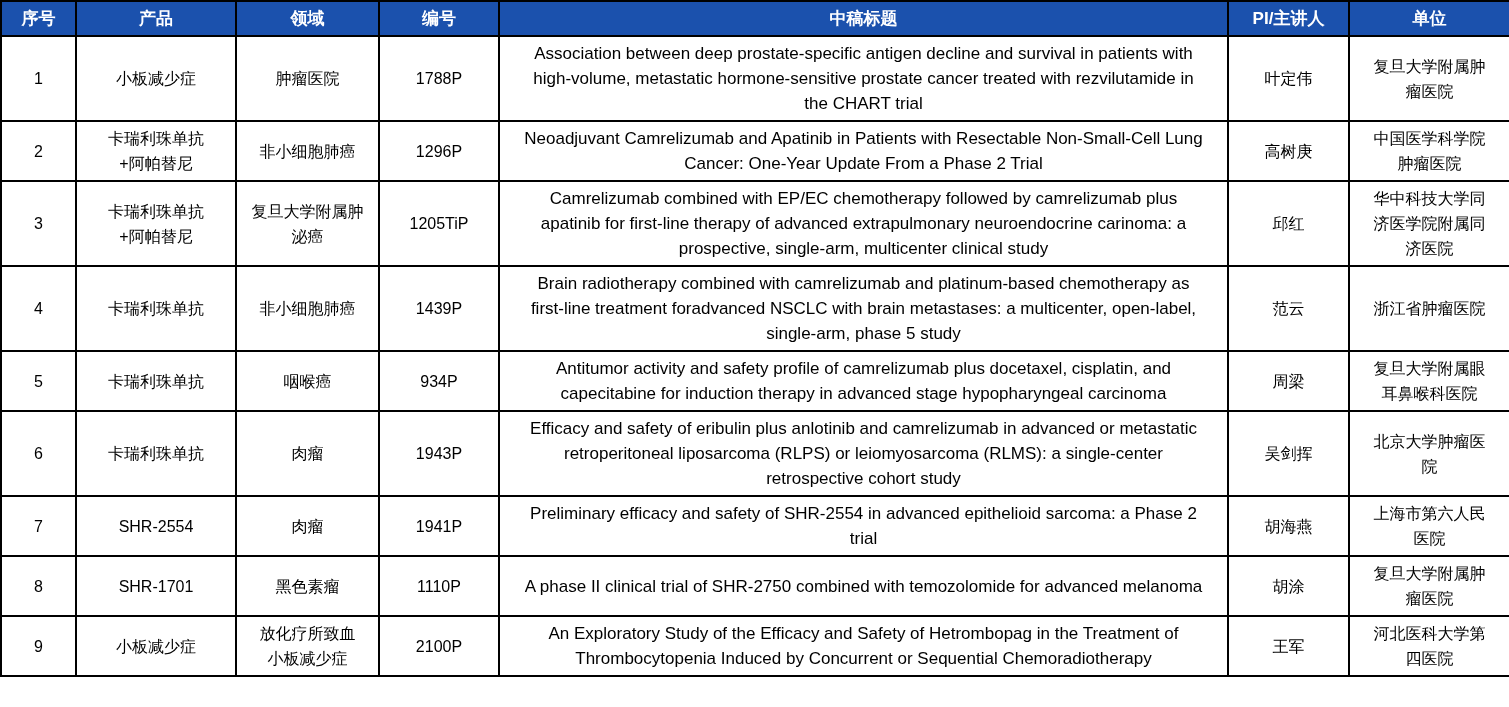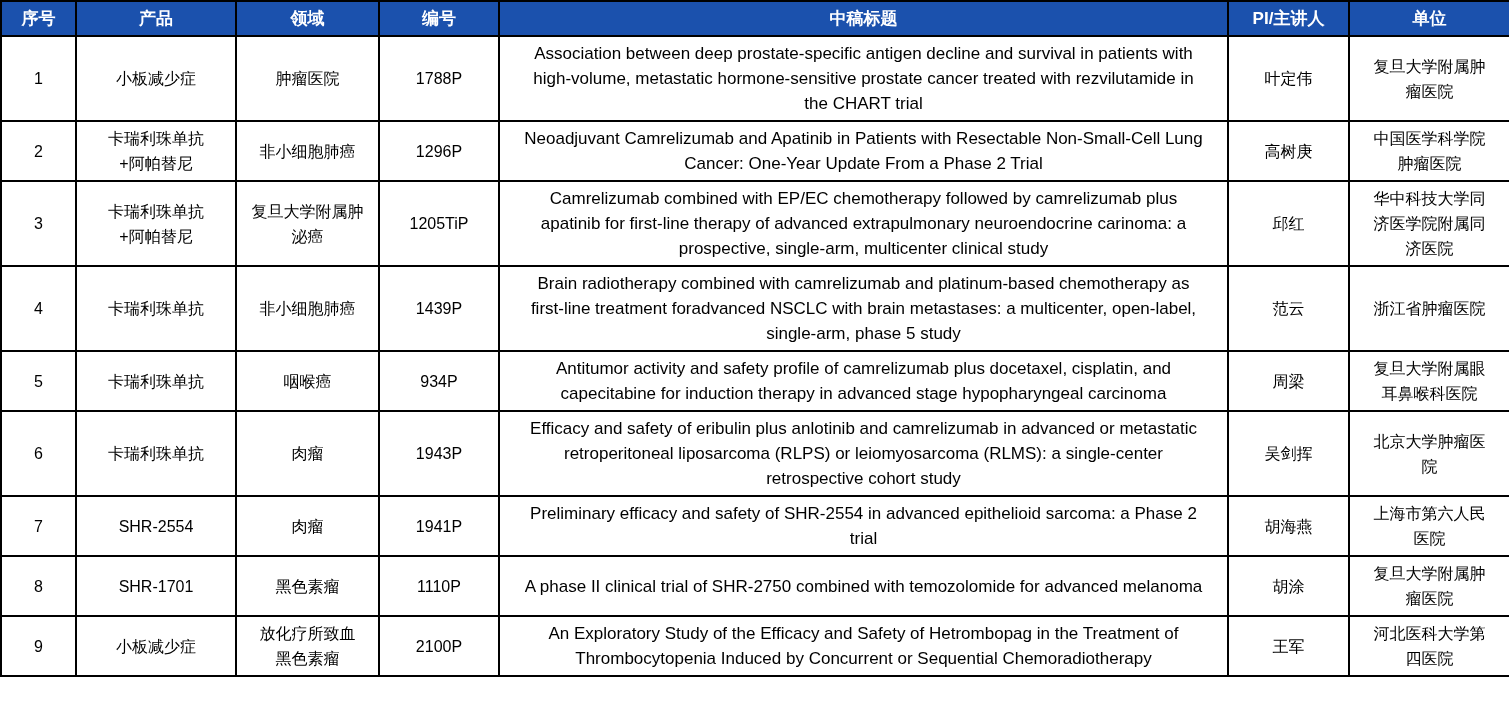--- a/index.html
+++ b/index.html
@@ -149,21 +149,21 @@
         <td class="col-code">1110P</td>
         <td class="col-title">A phase II clinical trial of SHR-2750 combined with temozolomide for advanced melanoma</td>
         <td class="col-pi">胡涂</td>
         <td class="col-org">复旦大学附属肿
 瘤医院</td>
       </tr>
       <tr>
         <td class="col-index">9</td>
         <td class="col-product">小板减少症</td>
         <td class="col-field">放化疗所致血
-黑色素瘤</td>
+小板减少症</td>
         <td class="col-code">2100P</td>
         <td class="col-title">An Exploratory Study of the Efficacy and Safety of Hetrombopag in the Treatment of Thrombocytopenia Induced by Concurrent or Sequential Chemoradiotherapy</td>
         <td class="col-pi">王军</td>
         <td class="col-org">河北医科大学第
 四医院</td>
       </tr>
     </tbody>
 </table>
 
 </body></html>

